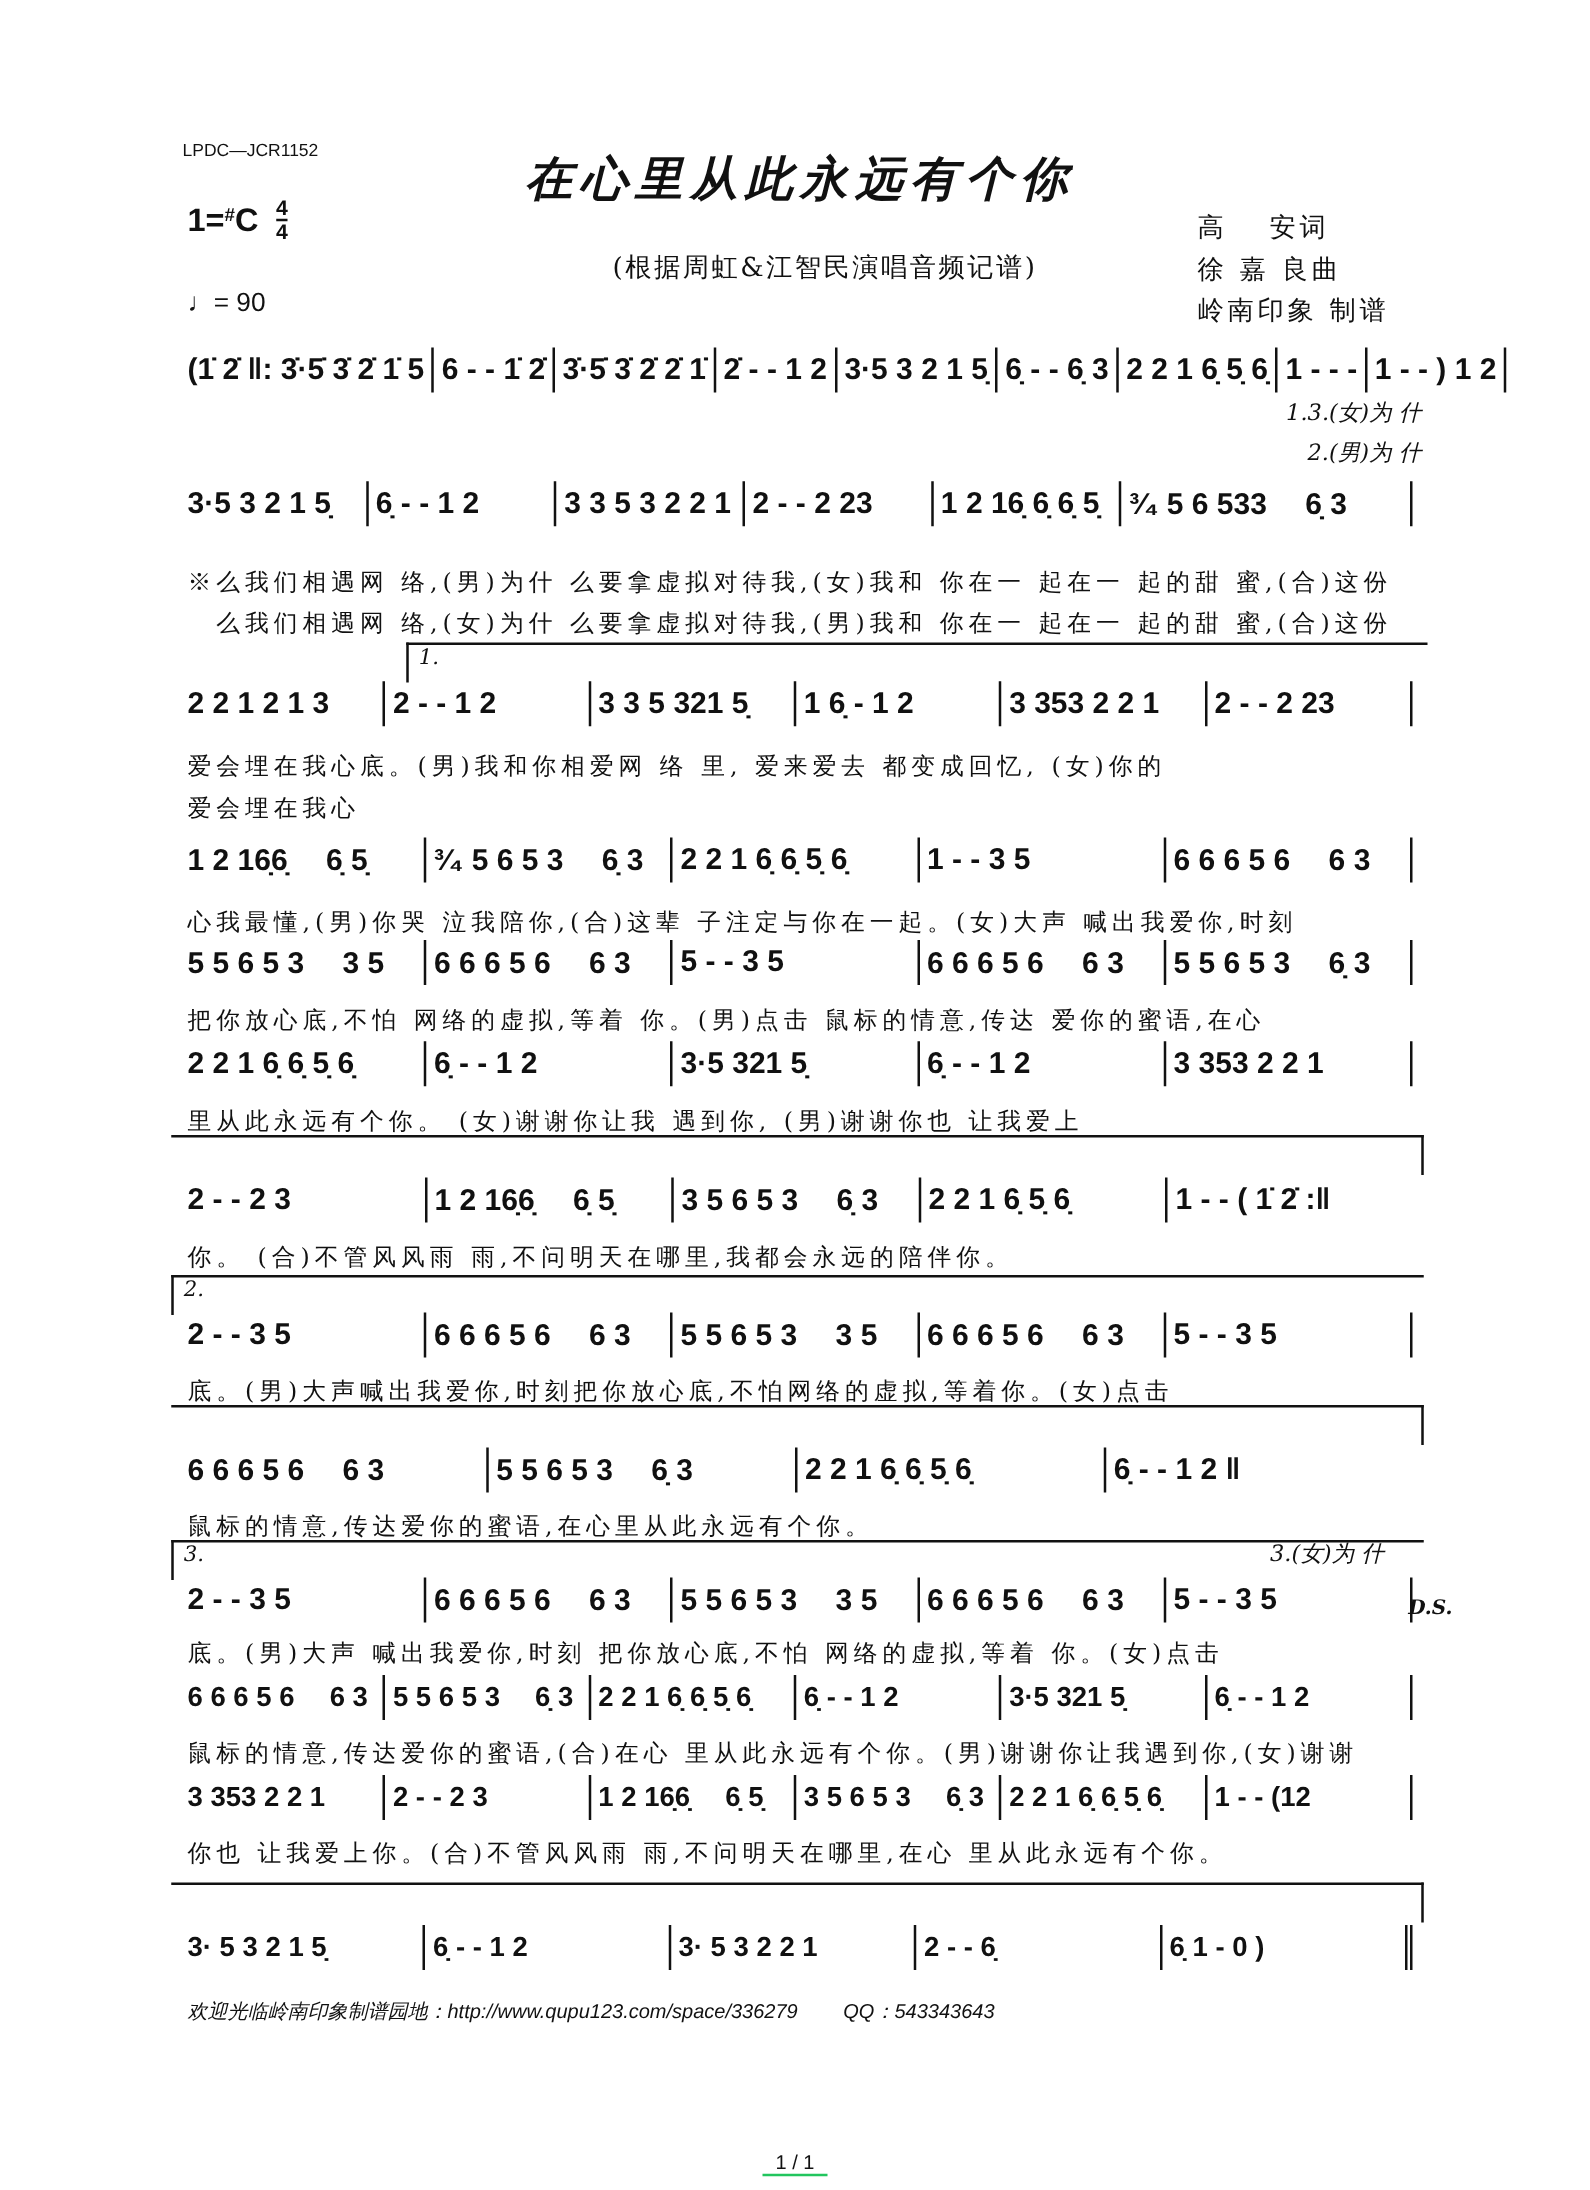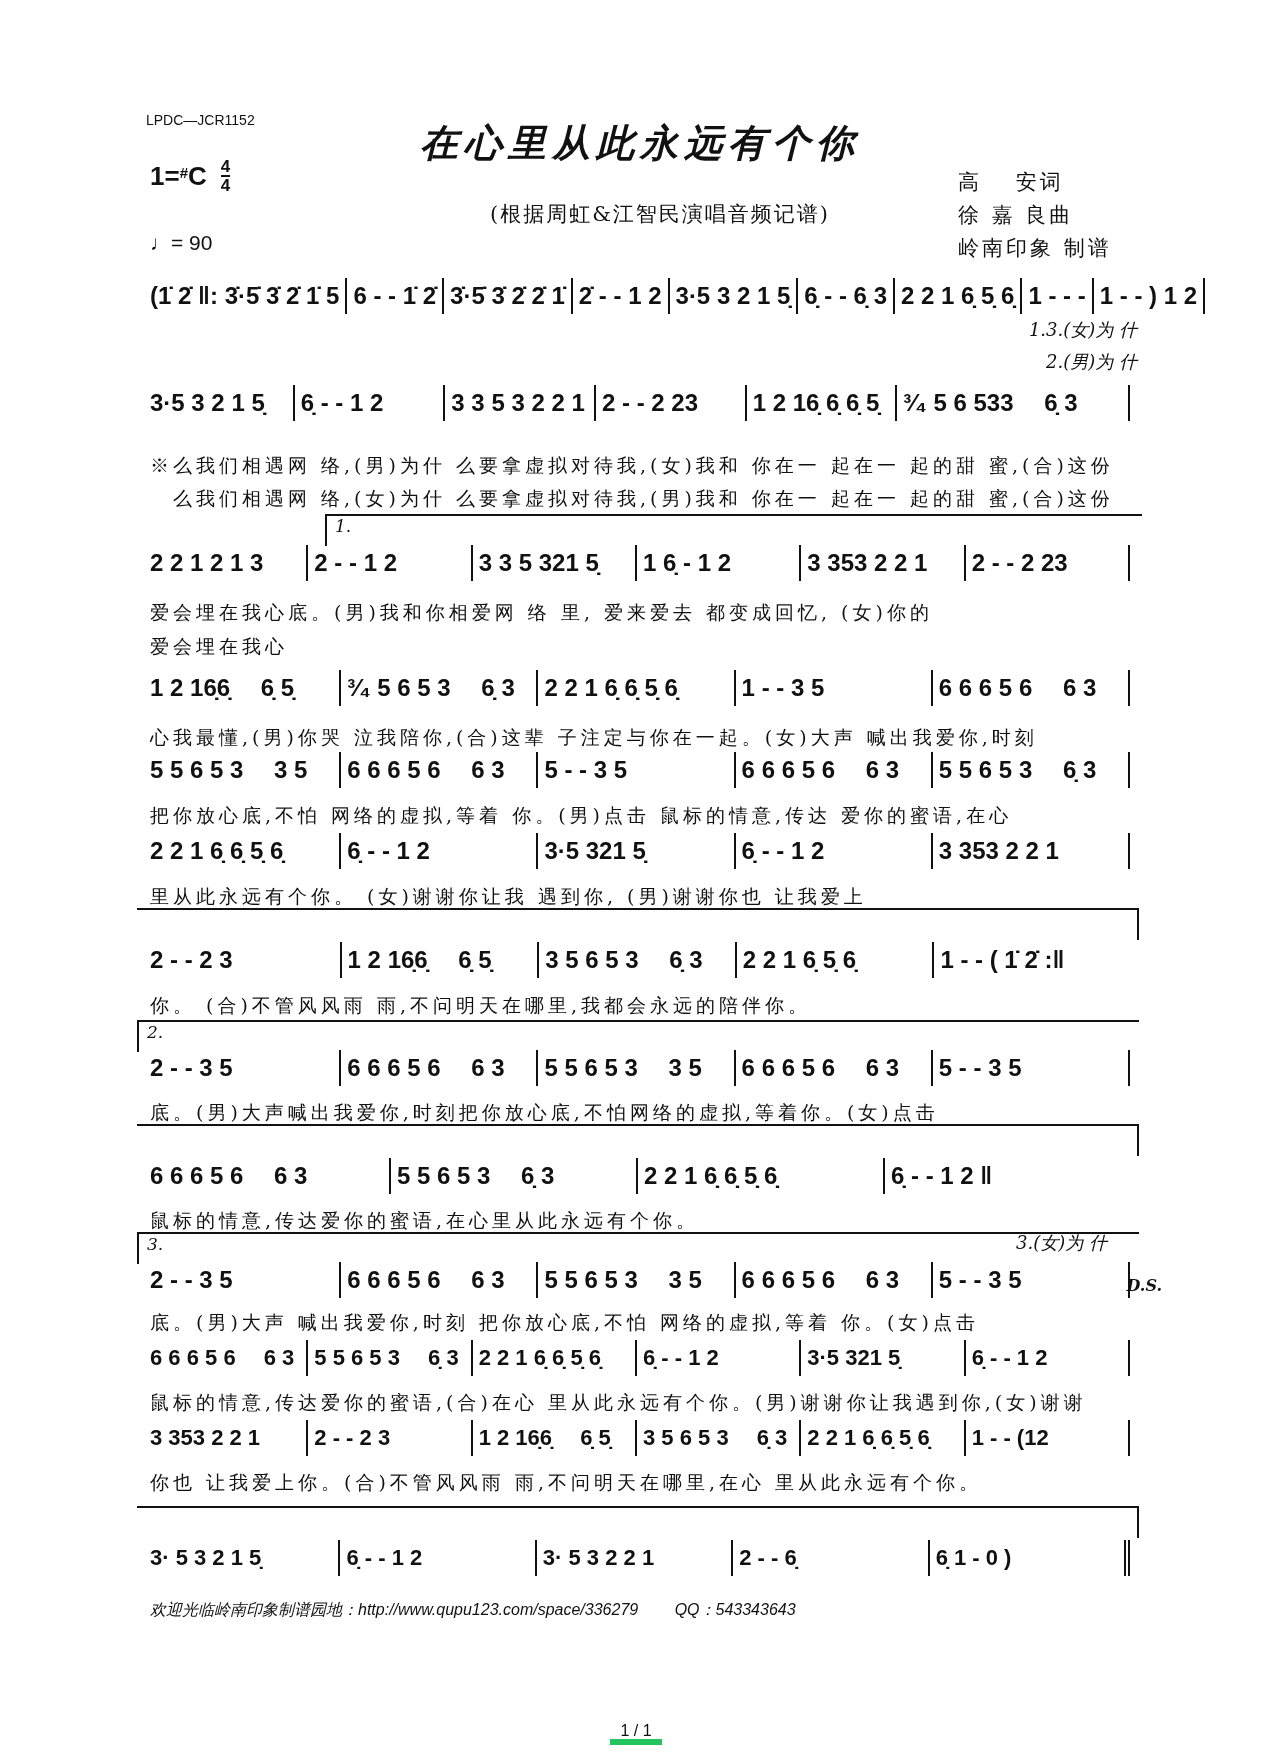--- a/index.html
+++ b/index.html
@@ -20,21 +20,21 @@
   .m.first{padding-left:0;}
   .m.nobar{border-right:none;}
   .m.final{border-right:6px double #111;}
   .lyr{position:absolute;left:150px;width:990px;font-family:"DejaVu Serif",serif;font-size:19px;letter-spacing:4px;white-space:nowrap;}
   .volta{position:absolute;border-top:2px solid #111;border-left:2px solid #111;height:30px;}
   .volta span{font-style:italic;font-size:17px;margin-left:8px;font-family:"DejaVu Serif",serif;}
   .vbracket{position:absolute;border-top:2px solid #111;border-right:2px solid #111;height:30px;}
   .note-r{position:absolute;font-family:"DejaVu Serif",serif;font-style:italic;font-size:18px;text-align:right;}
   .footer{left:150px;top:1598px;font-size:16px;font-style:italic;line-height:23px;}
   .page{left:0;width:1272px;top:1722px;text-align:center;font-size:16px;}
-  .page span{border-bottom:6px solid #22c55e;padding:0 10px;}
+  .page span{border-bottom:2px solid #22c55e;padding:0 10px;}
 </style>
 </head>
 <body>
 
 <div class="abs code">LPDC—JCR1152</div>
 <div class="abs key">
   <span>1=</span>
   <sup>#</sup>
   <span>C</span>
   <span class="frac">

